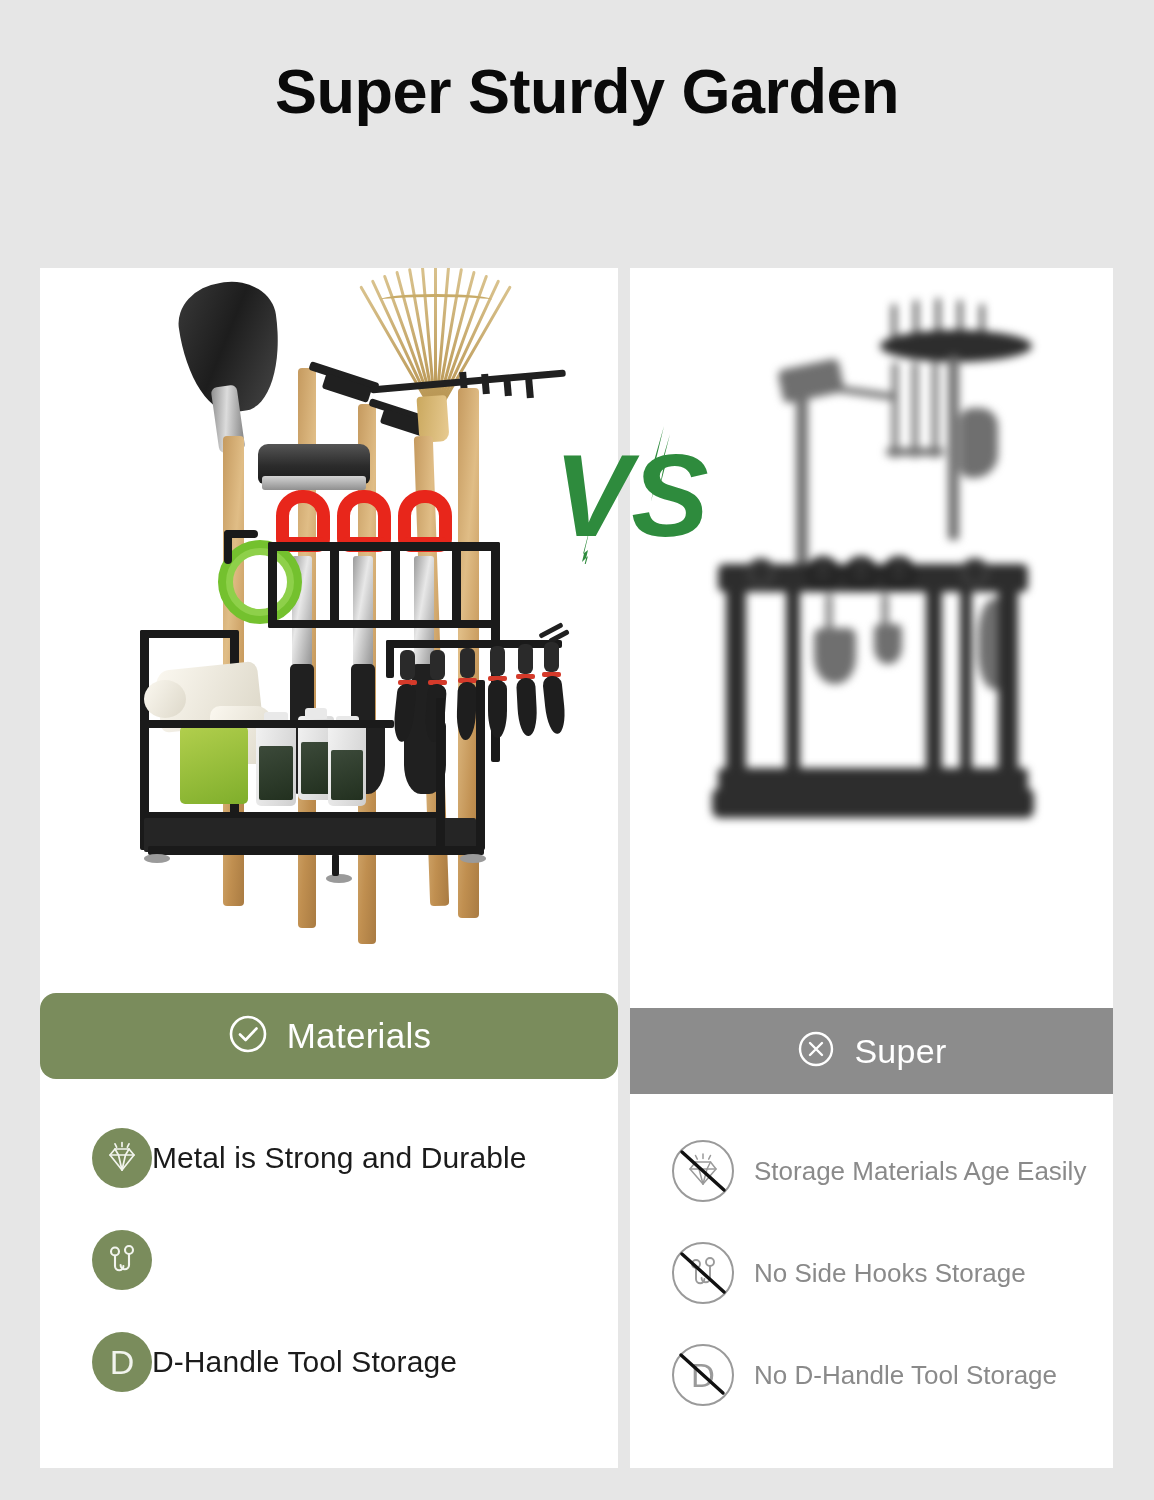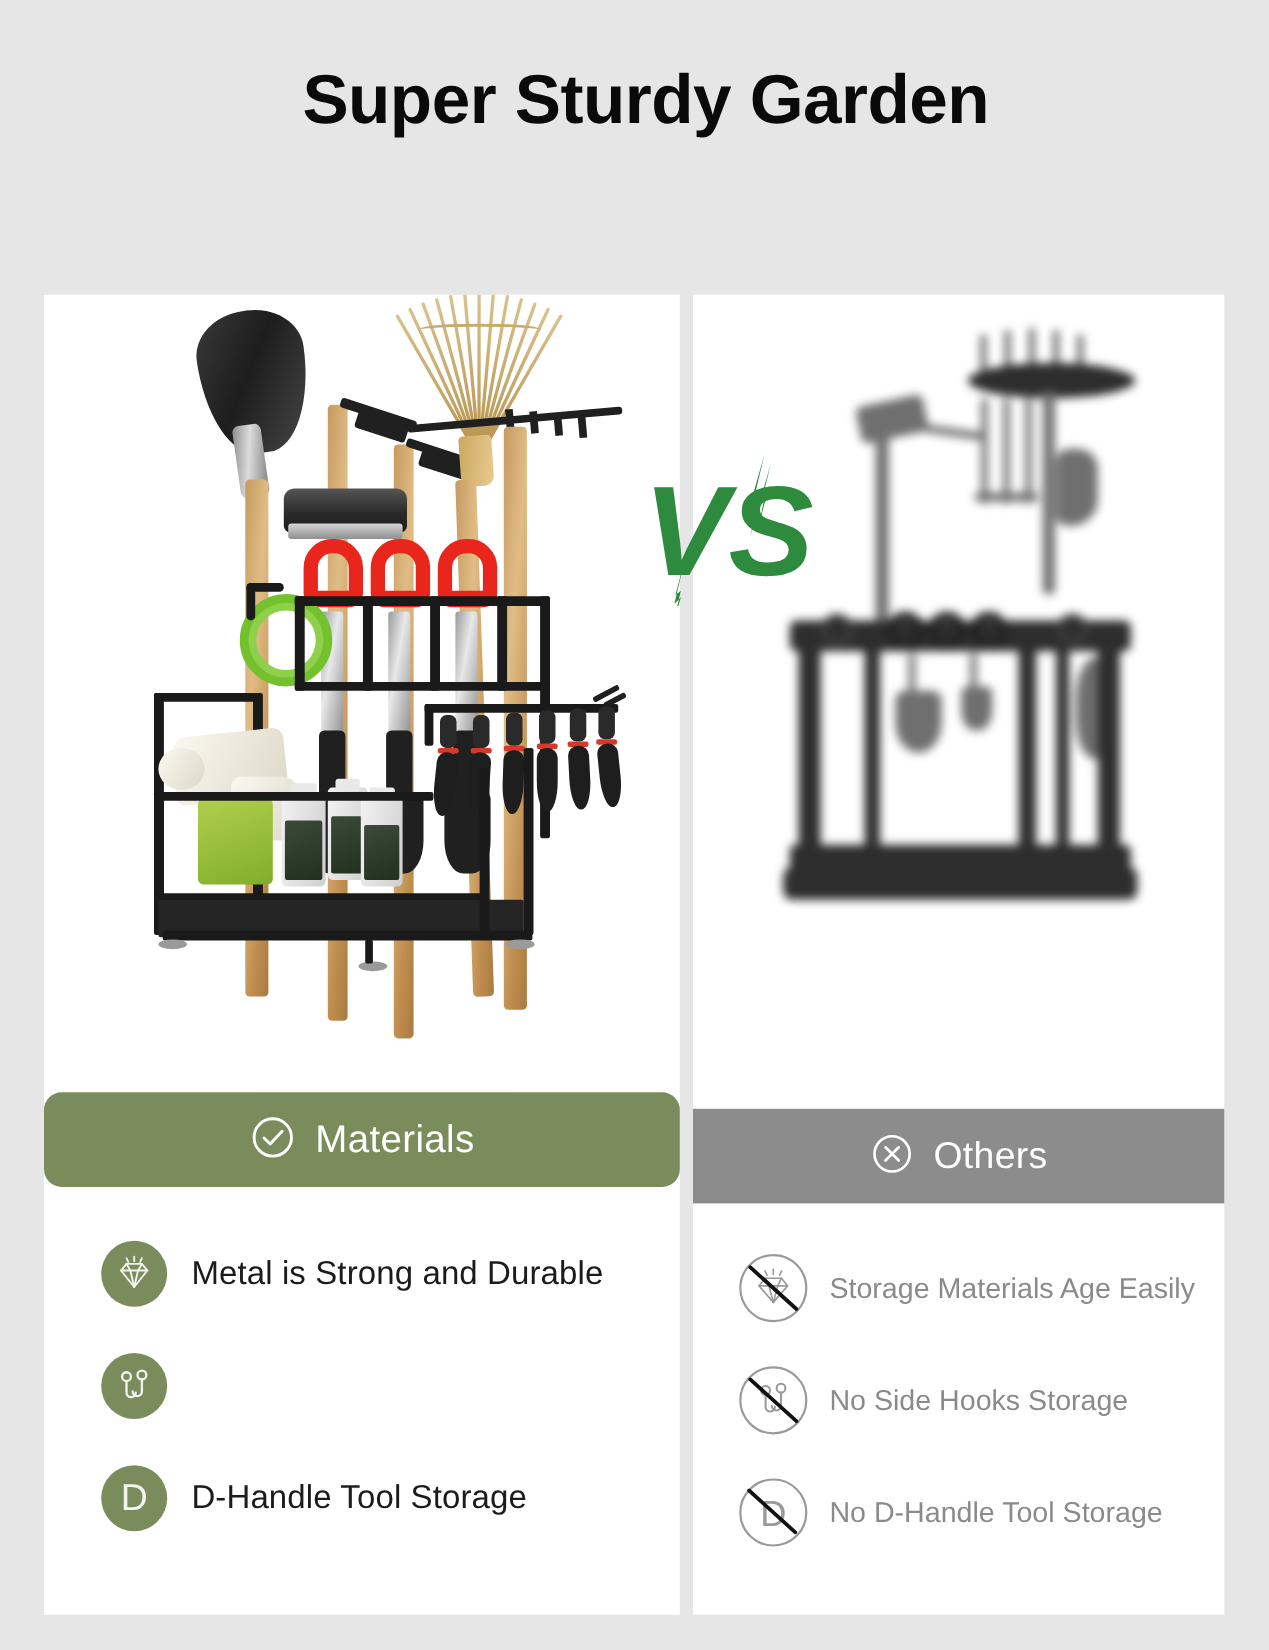--- a/index.html
+++ b/index.html
@@ -190,25 +190,24 @@
     position: absolute;
     border: 7px solid #232323;
     border-radius: 50%;
     box-sizing: border-box;
   }
 
   
   .vs {
     position: absolute;
     left: 552px;
-    top: 411px;
+    top: 424px;
     width: 170px;
     height: 140px;
     z-index: 6;
-    margin-left: 31px;
   }
 
   
   .banner {
     position: absolute;
     display: flex;
     align-items: center;
     justify-content: center;
     gap: 18px;
     color: #ffffff;
@@ -238,21 +237,20 @@
     position: absolute;
     display: flex;
     flex-direction: column;
   }
   .features-left  { left: 92px;  top: 1128px; width: 520px; gap: 42px; }
   .features-right { left: 672px; top: 1140px; width: 430px; gap: 40px; }
 
   .feature {
     display: flex;
     align-items: center;
-    gap: 22px;
   }
   .feature-right { gap: 20px; }
 
   .fic {
     flex: 0 0 auto;
     width: 60px; height: 60px;
     border-radius: 50%;
     background: #7a8c5c;
     display: flex;
     align-items: center;
@@ -502,21 +500,21 @@
     <span class="banner-label">Materials</span>
   </div>
 
   <div class="banner banner-right">
     <span class="banner-icon">
       <svg width="40" height="40" viewBox="0 0 40 40" aria-hidden="true">
         <circle cx="20" cy="20" r="16" fill="none" stroke="#ffffff" stroke-width="2.4"></circle>
         <path d="M14 14 L26 26 M26 14 L14 26" fill="none" stroke="#ffffff" stroke-width="2.4" stroke-linecap="round"></path>
       </svg>
     </span>
-    <span class="banner-label">Others</span>
+    <span class="banner-label">Super</span>
   </div>
 
   <div class="features features-left">
 
     <div class="feature">
       <span class="fic">
         <svg width="38" height="38" viewBox="0 0 38 38" aria-hidden="true">
           <g fill="none" stroke="#f2f4ee" stroke-width="1.7" stroke-linejoin="round" stroke-linecap="round">
             <path d="M7 16 L19 31 L31 16 L26 10 L12 10 Z"></path>
             <path d="M7 16 L31 16"></path>

